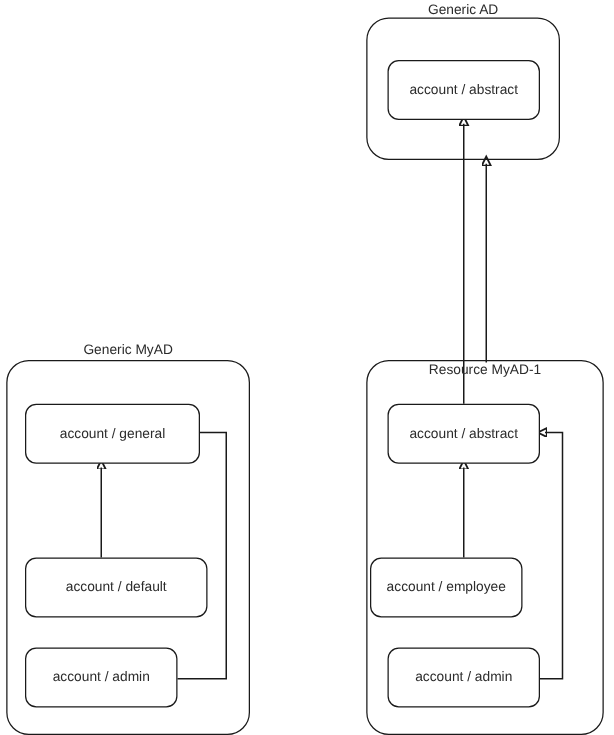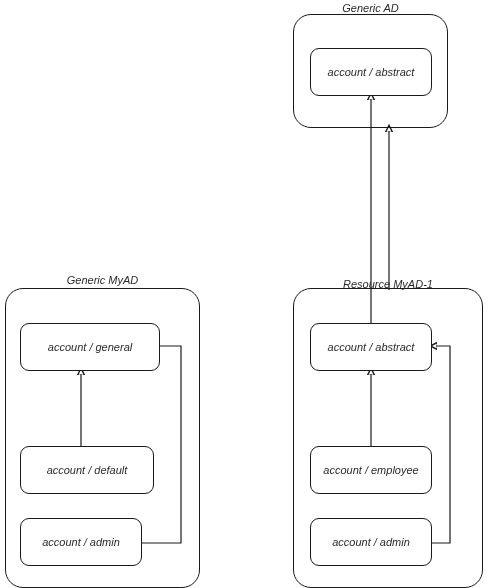--- a/index.html
+++ b/index.html
@@ -20,42 +20,40 @@
     width: 491px;
     height: 588px;
   }
   .group-label {
     position: absolute;
     font-size: 11px;
     color: #2b2b2b;
     text-align: center;
     white-space: nowrap;
     line-height: 13px;
-    font-style: italic;
   }
   .container-box {
     position: absolute;
     border: 1.3px solid #1a1a1a;
     border-radius: 18px;
     background: transparent;
     box-sizing: border-box;
   }
   .node-box {
     position: absolute;
     border: 1.1px solid #1a1a1a;
     border-radius: 9px;
     background: #ffffff;
     box-sizing: border-box;
     display: flex;
     align-items: center;
     justify-content: center;
     font-size: 11px;
     color: #2b2b2b;
     white-space: nowrap;
-    font-style: italic;
   }
   svg.edges {
     position: absolute;
     left: 0; top: 0;
     width: 491px;
     height: 588px;
     overflow: visible;
     pointer-events: none;
   }
   svg.edges path, svg.edges line {
@@ -83,21 +81,21 @@
         <path d="M 389 290 L 389 131" marker-end="url(#arrow-up)"></path>
       </g>
   </svg>
   <div id="groups-layer">
       <div class="group-label" style="left: 293px; top: 2px; width: 155px;">Generic AD</div>
       <div class="container-box" style="left: 293px; top: 14px; width: 155px; height: 114px;"></div>
       <div class="node-box" style="left: 310px; top: 48px; width: 122px; height: 48px;">account / abstract</div>
       <div class="group-label" style="left: 5px; top: 274px; width: 195px;">Generic MyAD</div>
       <div class="container-box" style="left: 5px; top: 288px; width: 195px; height: 300px;"></div>
       <div class="node-box" style="left: 20px; top: 323px; width: 140px; height: 48px;">account / general</div>
-      <div class="node-box" style="left: 20px; top: 446px; width: 134px; height: 48px;">account / default</div>
+      <div class="node-box" style="left: 20px; top: 446px; width: 146px; height: 48px;">account / default</div>
       <div class="node-box" style="left: 20px; top: 518px; width: 122px; height: 48px;">account / admin</div>
-      <div class="group-label" style="left: 293px; top: 278px; width: 190px;">Resource MyAD-1</div>
+      <div class="group-label" style="left: 293px; top: 290px; width: 190px;">Resource MyAD-1</div>
       <div class="container-box" style="left: 293px; top: 288px; width: 190px; height: 300px;"></div>
       <div class="node-box" style="left: 310px; top: 323px; width: 122px; height: 48px;">account / abstract</div>
-      <div class="node-box" style="left: 310px; top: 446px; width: 122px; height: 48px;">account / employee</div>
+      <div class="node-box" style="left: 296px; top: 446px; width: 122px; height: 48px;">account / employee</div>
       <div class="node-box" style="left: 310px; top: 518px; width: 122px; height: 48px;">account / admin</div>
     </div>
 </div>
 
 </body></html>

